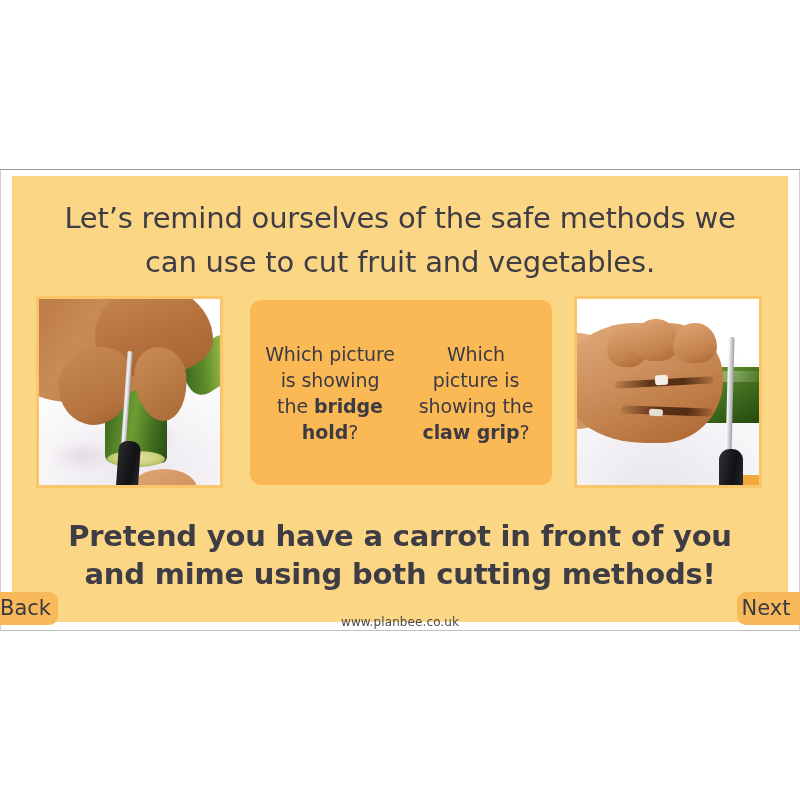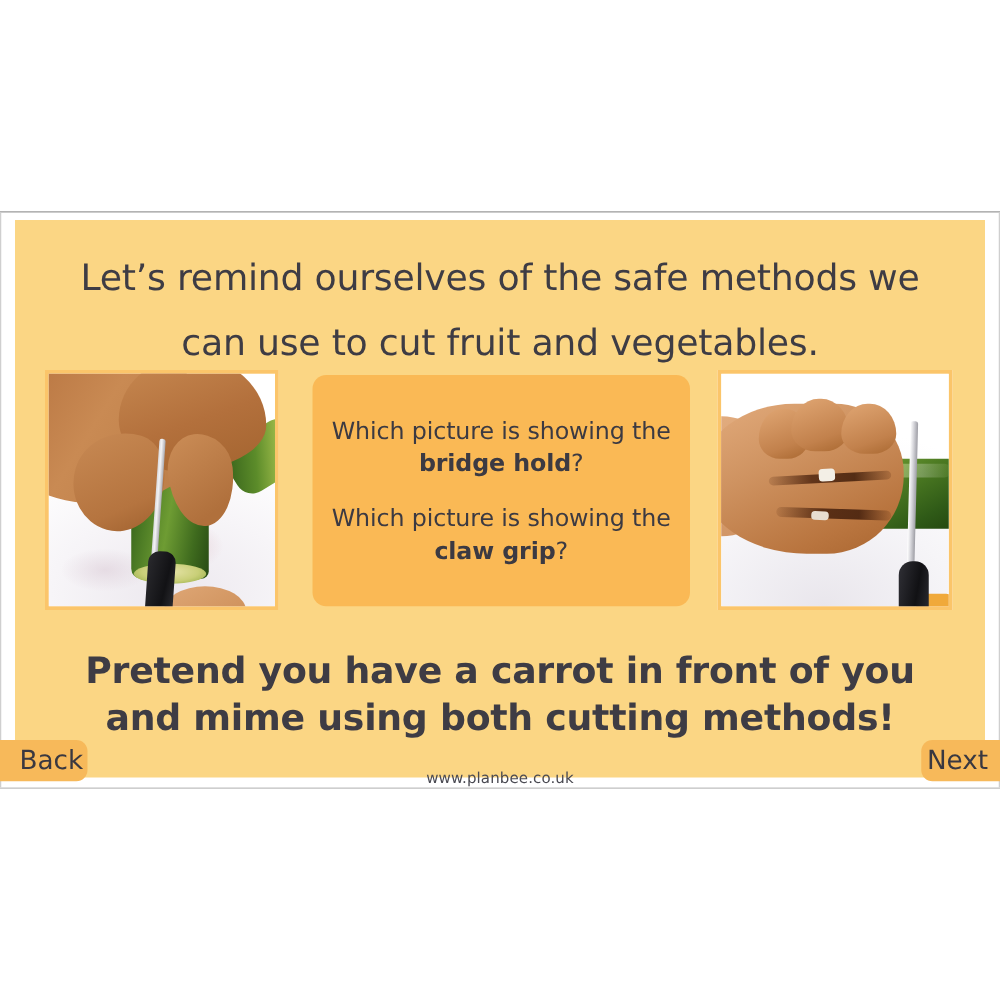--- a/index.html
+++ b/index.html
@@ -61,21 +61,21 @@
   .heading {
     position: absolute;
     left: 40px;
     top: 196px;
     width: 720px;
     text-align: center;
     color: #3e3c44;
     font-family: "DejaVu Sans", sans-serif;
     font-size: 29px;
     font-weight: 400;
-    line-height: 52px;
+    line-height: 44px;
     letter-spacing: -0.2px;
   }
 
   
   .photo-frame {
     position: absolute;
     background: #ffffff;
     border: 3px solid #fbc56a;
     box-sizing: border-box;
     overflow: hidden;
@@ -288,21 +288,21 @@
     left: 250px;
     top: 300px;
     width: 302px;
     height: 185px;
     background: #fbb css;
     background: #fbb64b;
     background: #fab955;
     border-radius: 11px;
     box-sizing: border-box;
     display: flex;
-    flex-direction: column;
+    flex-direction: row;
     justify-content: center;
     align-items: center;
     gap: 18px;
     padding: 6px 14px;
   }
   .question {
     color: #3c3a42;
     font-family: "DejaVu Sans", sans-serif;
     font-size: 19px;
     line-height: 26px;
@@ -335,22 +335,22 @@
     color: #3a3840;
     font-family: "DejaVu Sans", sans-serif;
     font-size: 21px;
     line-height: 33px;
     cursor: pointer;
     user-select: none;
   }
   #nav-back {
     left: 0px;
     width: 58px;
-    text-align: center;
-    padding-left: 12px;
+    text-align: left;
+    padding-left: 0;
     border-radius: 0 9px 9px 0;
   }
   #nav-next {
     right: 0px;
     width: 58px;
     text-align: center;
     padding-right: 5px;
     border-radius: 9px 0 0 9px;
   }
 

